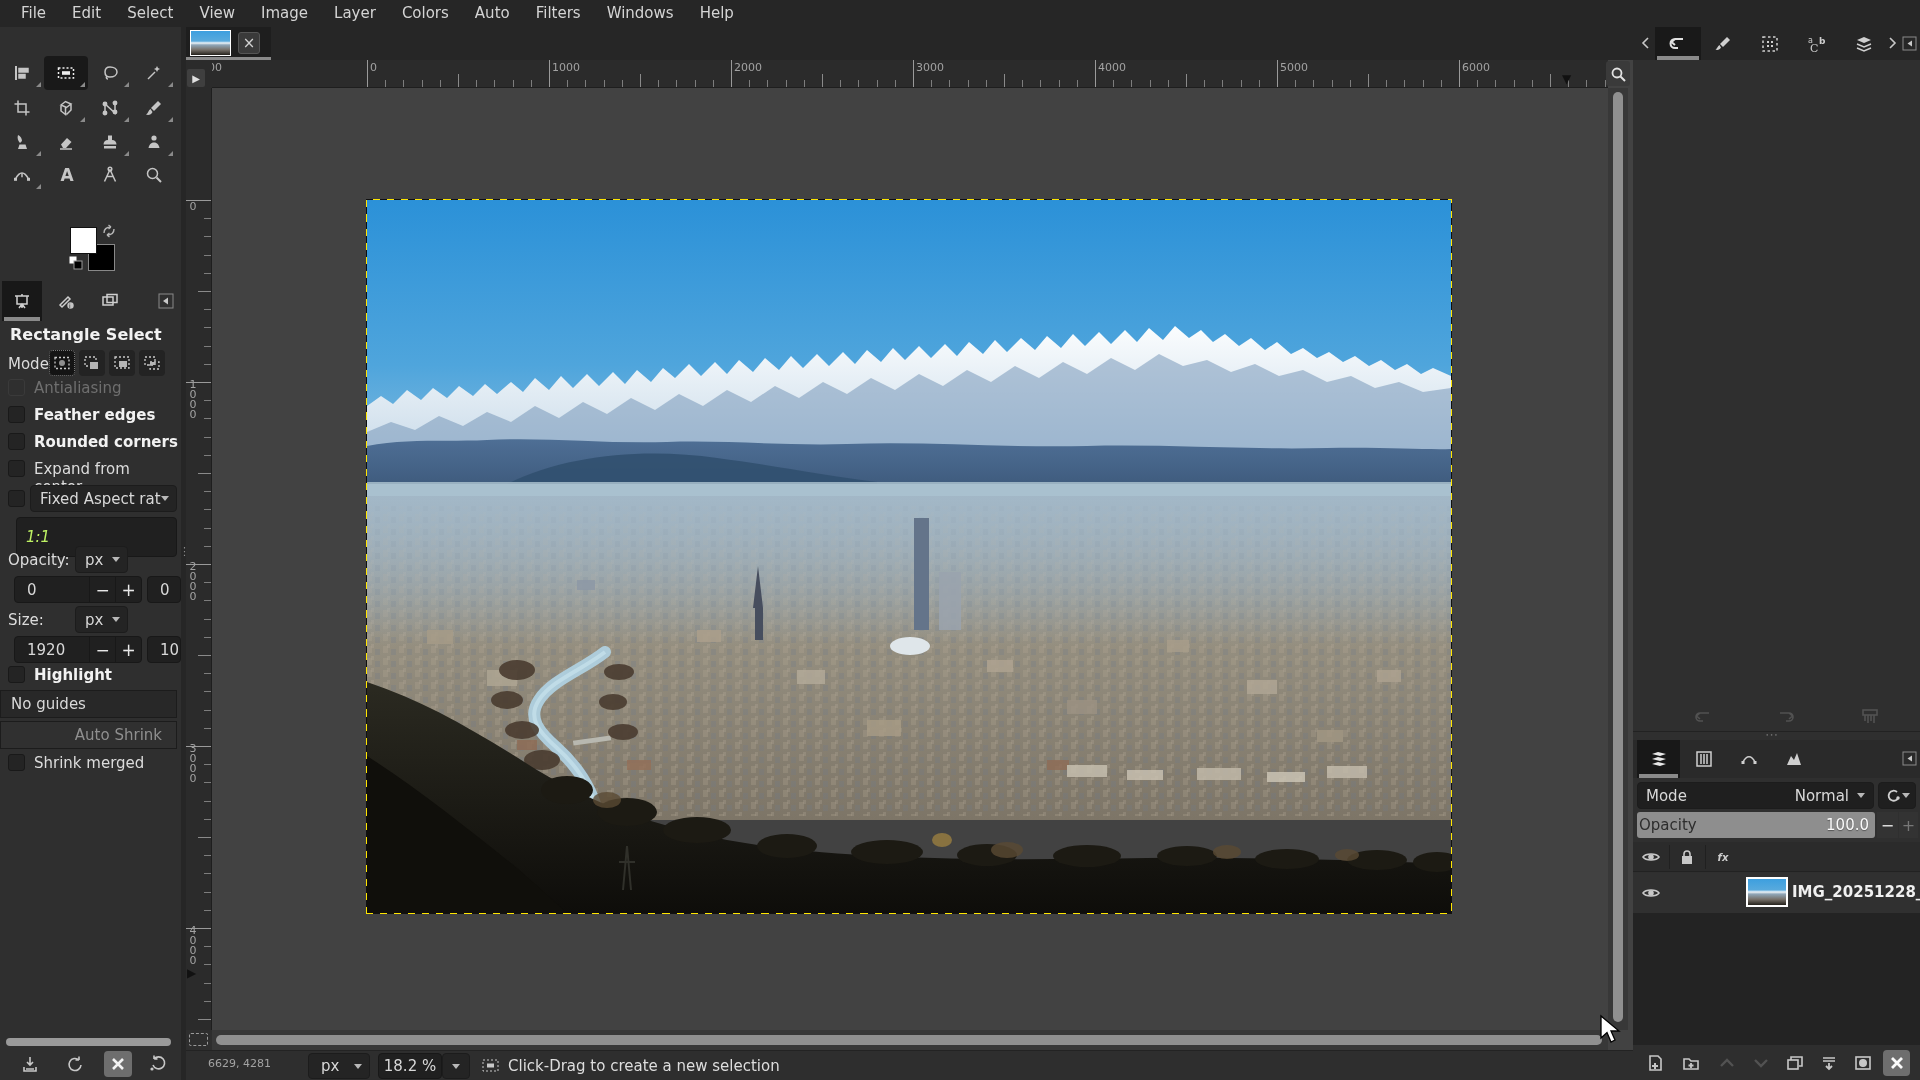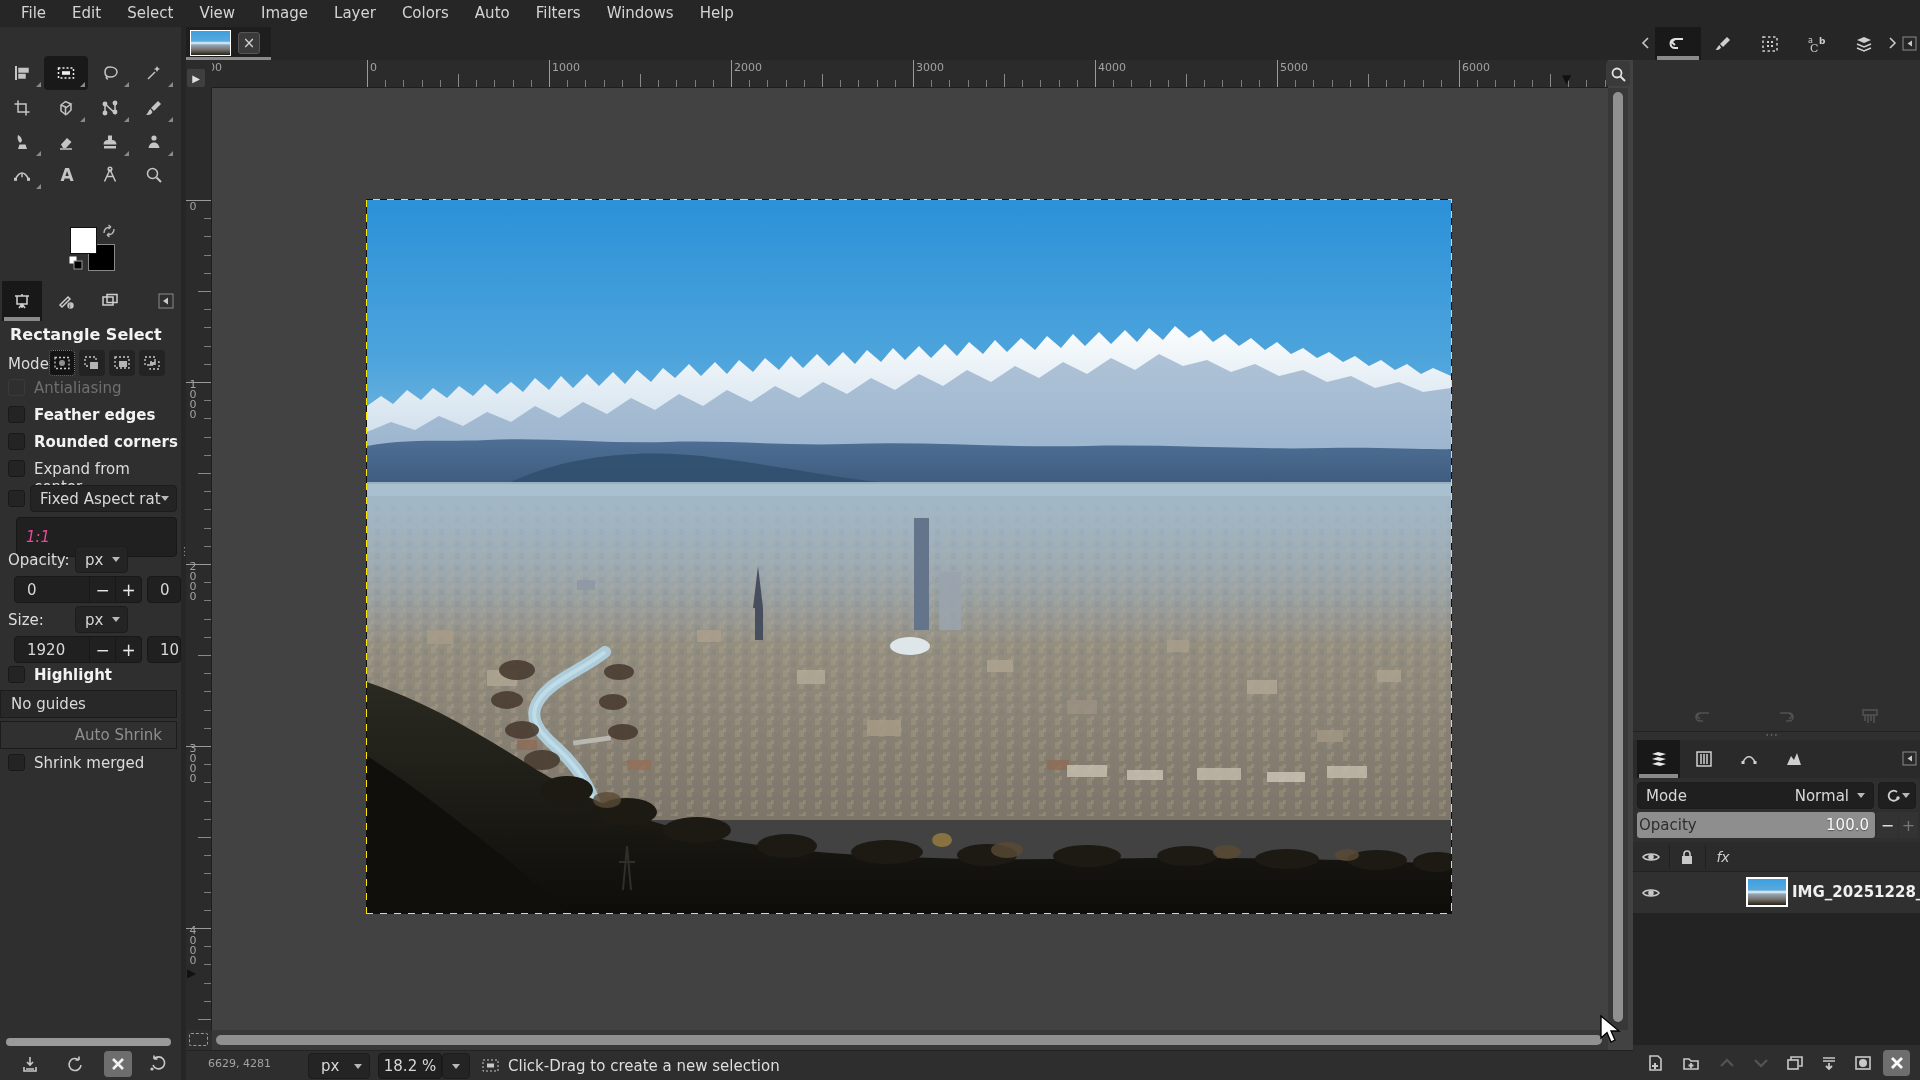--- a/index.html
+++ b/index.html
@@ -281,21 +281,21 @@
     <div class="opt-label bold" style="left:34px;top:406px">Rounded corners</div>
 
     <div class="checkbox" style="left:8px;top:433px"></div>
     <div class="opt-label" style="left:34px;top:433px">Expand from center</div>
 
     <div class="checkbox" style="left:8px;top:463px"></div>
     <div class="btn" style="left:30px;top:458px;width:147px;height:27px;padding-left:9px">
       <span style="white-space:nowrap;overflow:hidden">Fixed Aspect ratio</span>
         <span class="chev"></span>
     </div>
-    <div class="field" style="left:16px;top:490px;width:161px;height:40px;padding-left:9px;font-style:italic;color:#ec4899">
+    <div class="field" style="left:16px;top:490px;width:161px;height:40px;padding-left:9px;font-style:italic;color:#bef264">
         <span>1:1</span>
       </div>
 
     <div class="opt-label" style="left:8px;top:524px">Opacity:</div>
     <div class="btn" style="left:75px;top:519px;width:53px;height:27px;padding-left:9px">
       <span>px</span>
         <span class="chev"></span>
     </div>
     <div class="field" style="left:14px;top:549px;width:128px;height:27px">
       <span style="padding-left:12px;flex:1">0</span>
@@ -710,21 +710,21 @@
           </svg>
         </div>
       <div class="seg-sep" style="left:36px;top:3px;height:24px"></div>
       <div class="icon-btn" style="left:40px;top:3px;width:28px;height:24px">
           <svg width="14" height="15">
             <rect x="2" y="6" width="10" height="8" fill="#c8c8c8" stroke="none"></rect>
             <path d="M4 6V4a3 3 0 016 0v2"></path>
           </svg>
         </div>
       <div class="seg-sep" style="left:72px;top:3px;height:24px"></div>
-      <div class="icon-btn" style="left:76px;top:3px;width:28px;height:24px;color:#cfcfcf;font-style:italic;font-size:14px;font-weight:normal">
+      <div class="icon-btn" style="left:76px;top:3px;width:28px;height:24px;color:#cfcfcf;font-style:italic;font-size:10px;font-weight:bold">
           <span>fx</span>
         </div>
     </div>
 
     <div class="abs" style="left:0;top:846px;width:287px;height:40px;background:#303030">
       <div class="icon-btn" style="left:6px;top:8px;width:24px;height:24px">
           <svg width="18" height="12">
             <path d="M1 6c3-4 13-4 16 0c-3 4-13 4-16 0z"></path>
             <circle cx="9" cy="6" r="2" fill="#c8c8c8"></circle>
           </svg>

